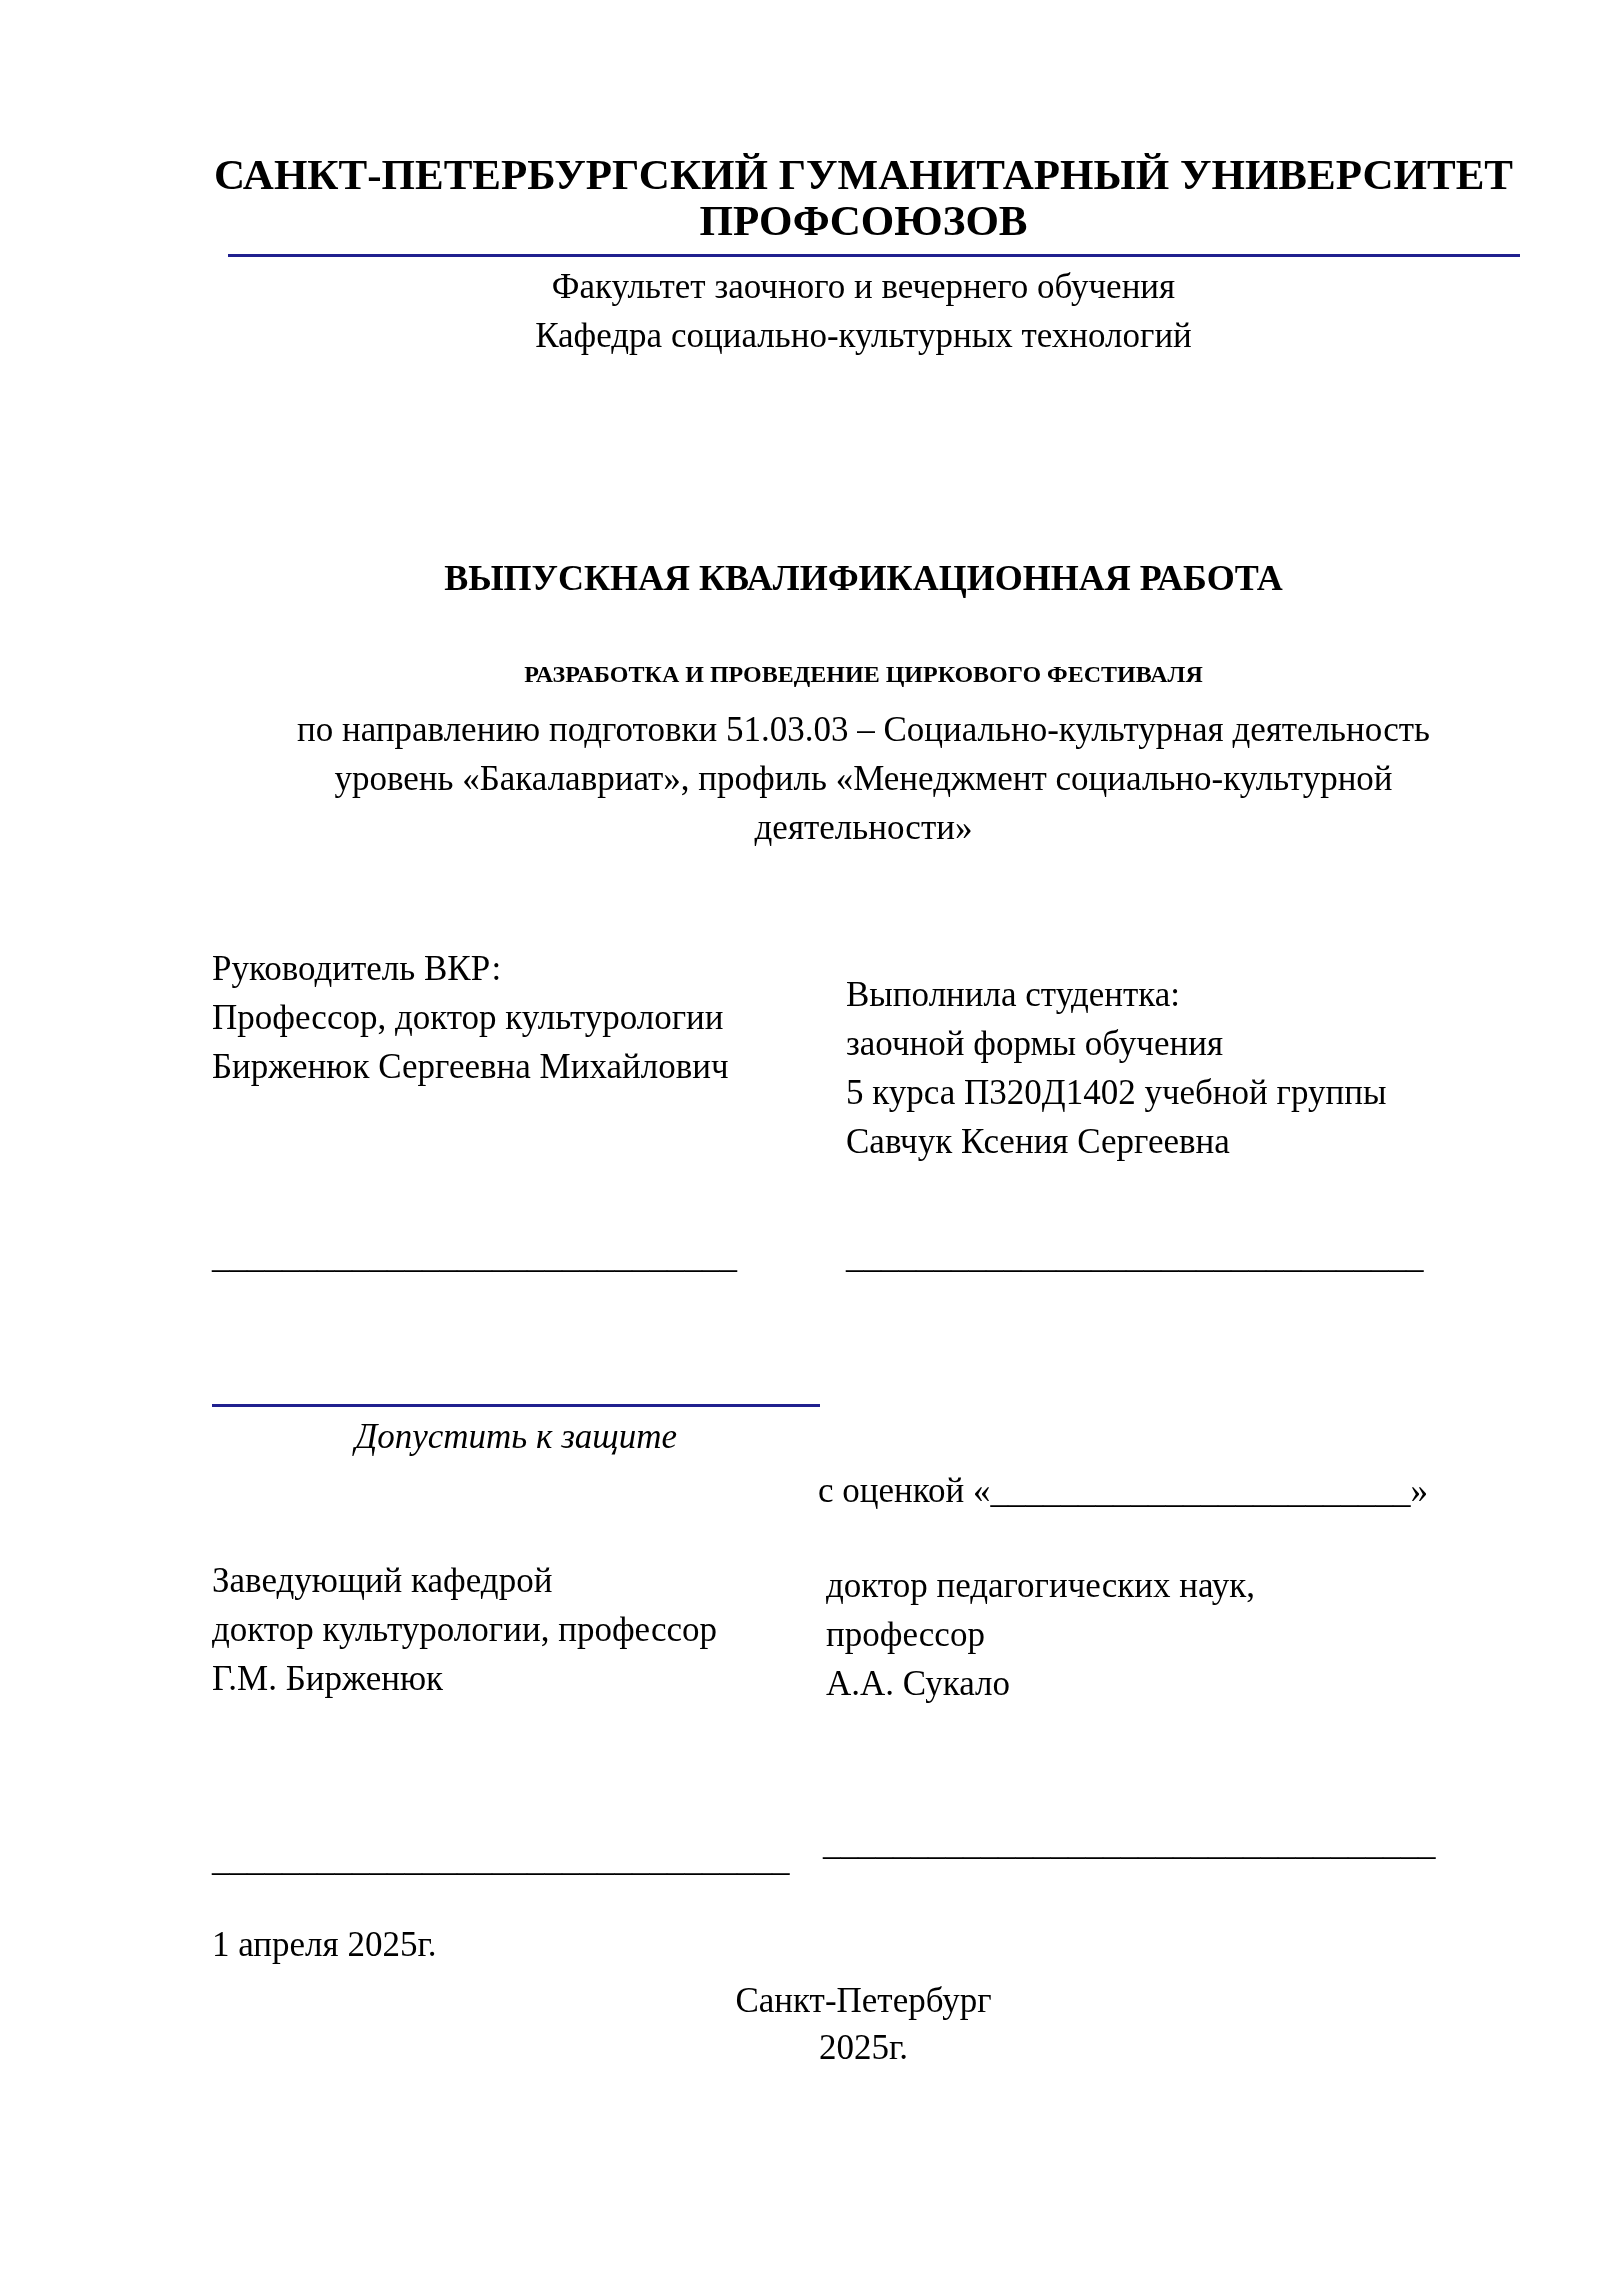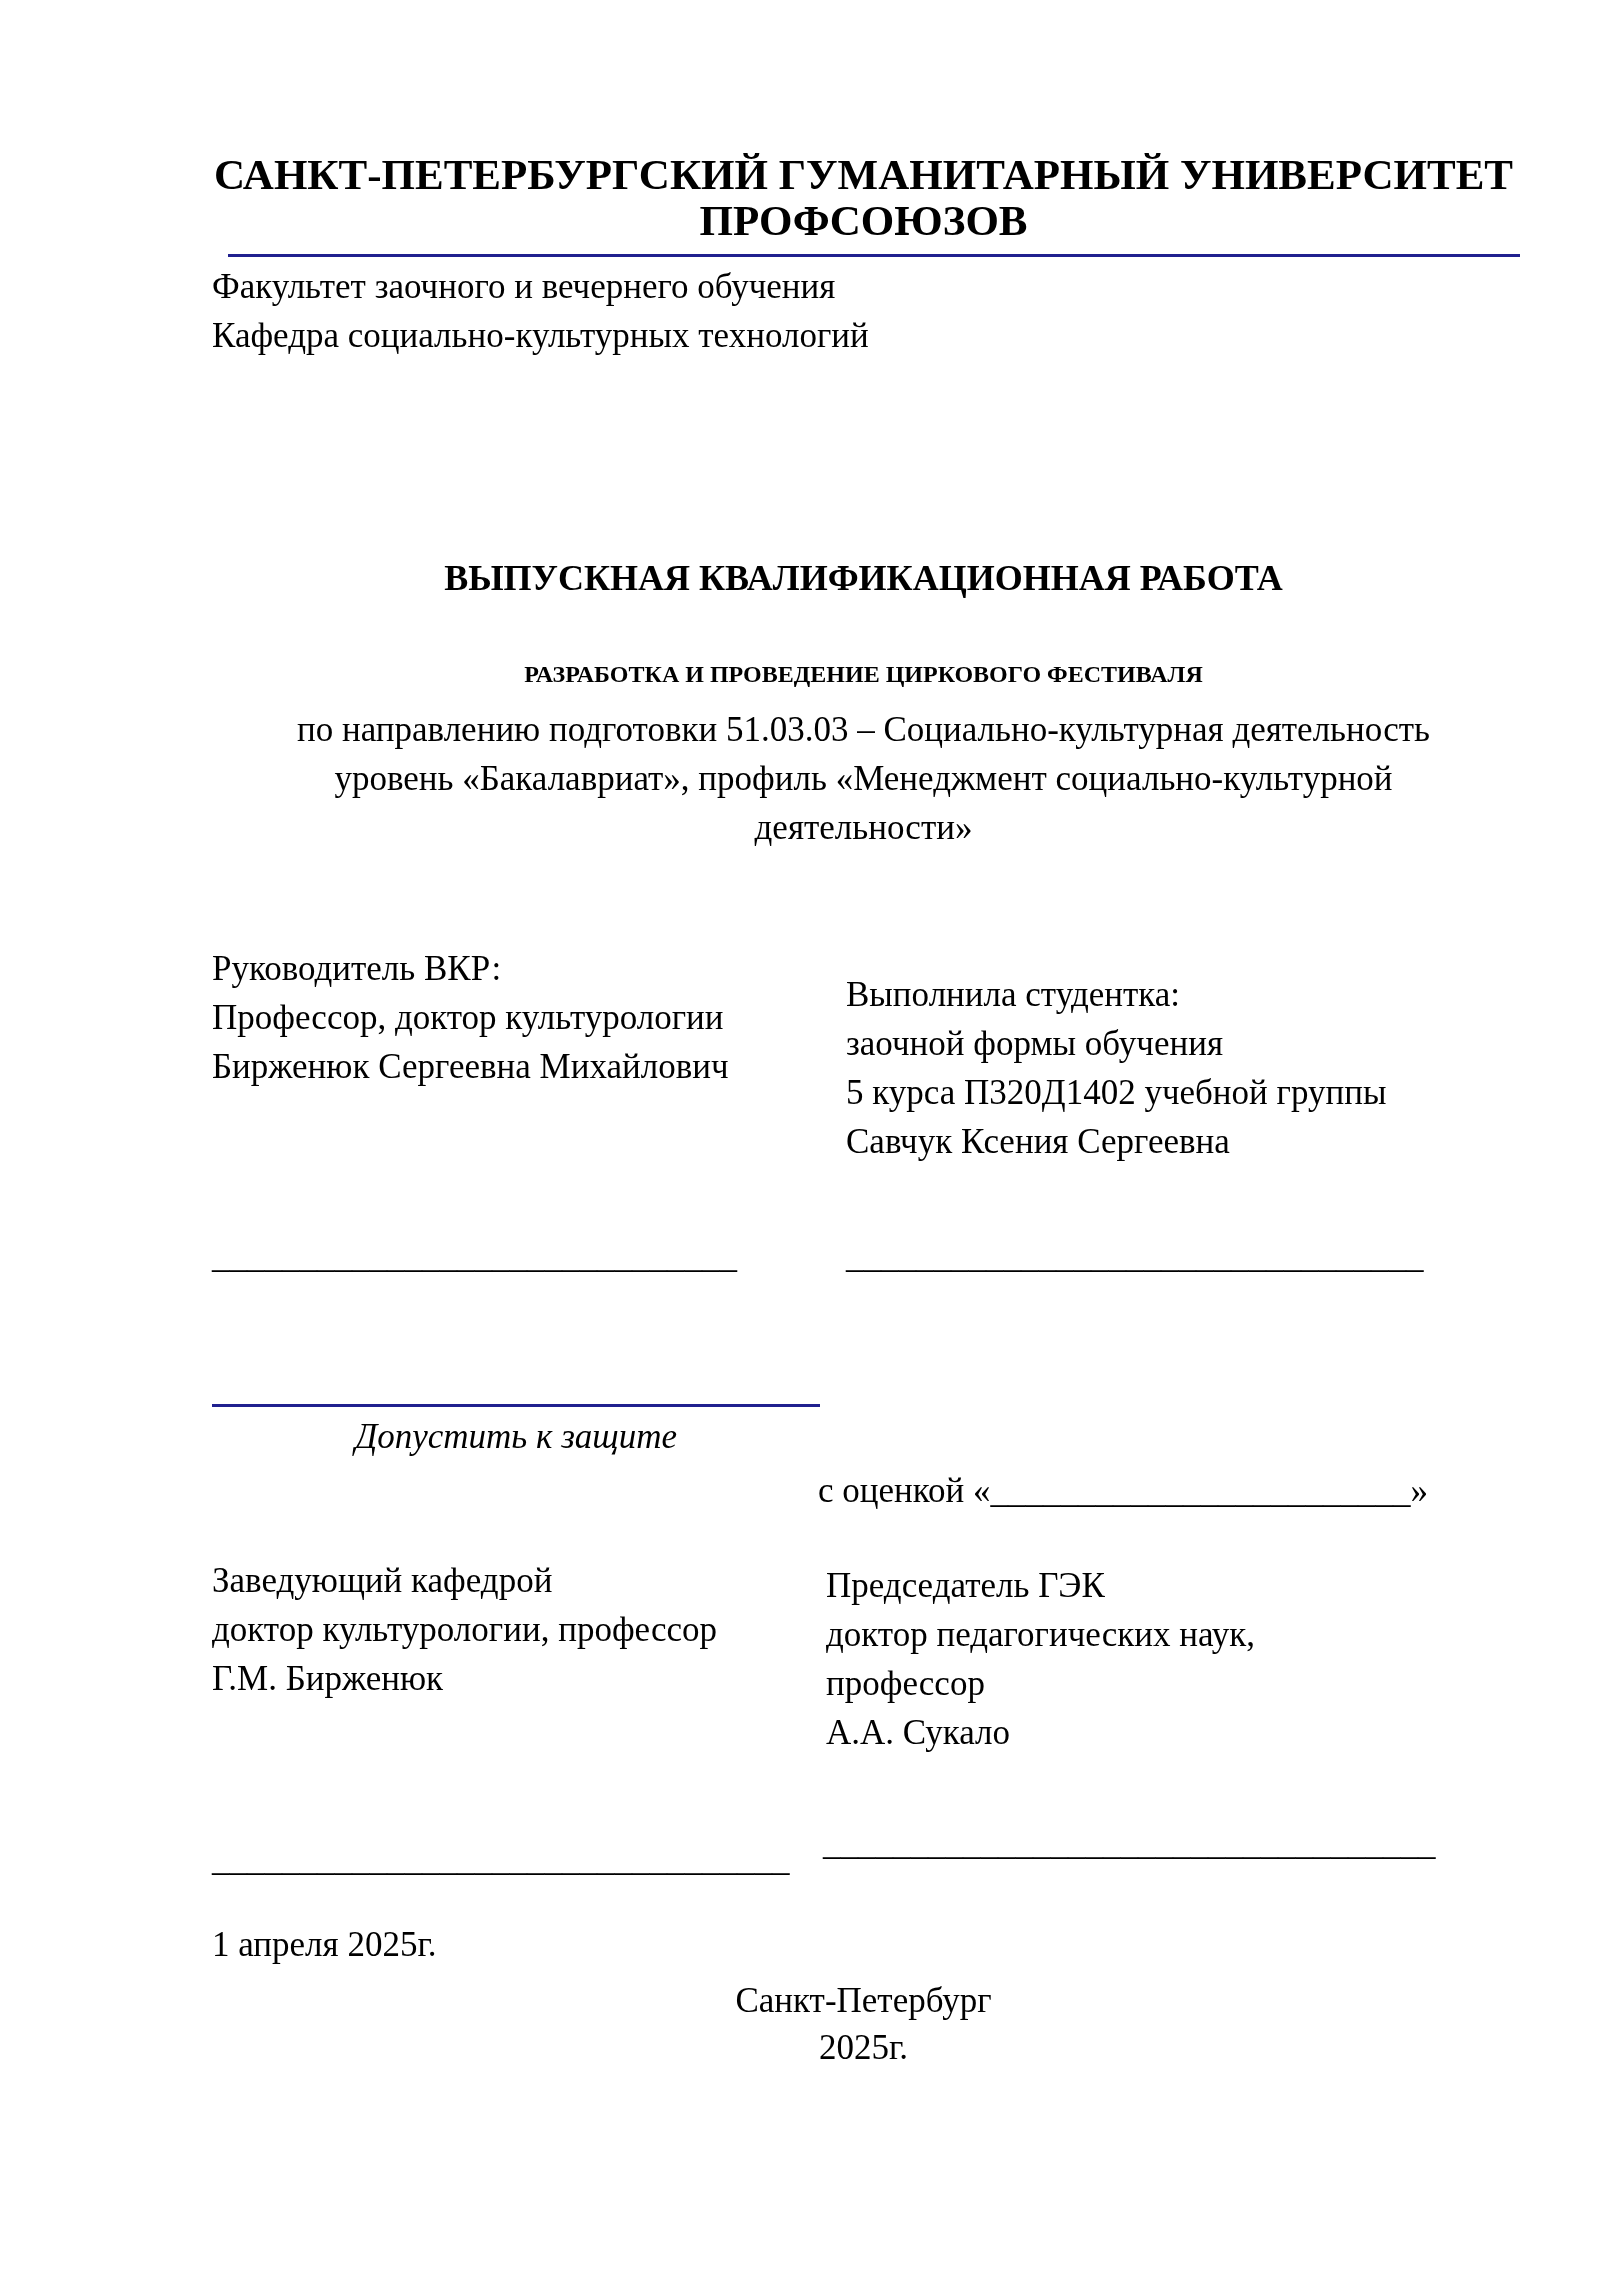--- a/index.html
+++ b/index.html
@@ -20,21 +20,21 @@
 
     .header-block {
       top: 152px; left: 212px; width: 1303px;
       font-weight: 700; font-size: 43px; line-height: 46px;
       text-align: center;
     }
     .rule-header {
       top: 254px; left: 228px; width: 1292px; height: 3.1px;
       background: #20208f;
     }
-    .subheader-block { top: 262px; left: 212px; width: 1303px; text-align: left; }
+    .subheader-block { top: 262px; left: 212px; width: 1303px; text-align: center; }
 
     .work-type  { top: 554px; left: 212px; width: 1303px; text-align: center; font-weight: 700; font-size: 36px; }
     .work-title { top: 650px; left: 212px; width: 1303px; text-align: center; font-weight: 700; font-size: 24px; }
     .program-block { top: 705px; left: 212px; width: 1303px; text-align: center; line-height: 49px; }
 
     .advisor-block { top: 944px; left: 212px;  width: 628px; }
     .student-block { top: 944px; left: 846px; width: 691px; margin-top: 26px; }
 
     .sig1-left  { top: 1231px; left: 212px; }
     .sig1-right { top: 1231px; left: 846px; }
@@ -111,21 +111,20 @@
 
   <div class="abs grade-line">с оценкой «________________________»</div>
 
   <div class="abs head-block">
     <div>Заведующий кафедрой</div>
     <div>доктор культурологии, профессор</div>
     <div>Г.М. Бирженюк</div>
   </div>
 
   <div class="abs chair-block">
-    <div>Председатель ГЭК</div>
     <div>доктор педагогических наук,</div>
     <div>профессор</div>
     <div>А.А. Сукало</div>
   </div>
 
   <div class="abs sig2-left">_________________________________</div>
 
   <div class="abs sig2-right">___________________________________</div>
 
   <div class="abs admit-date">1 апреля 2025г.</div>

